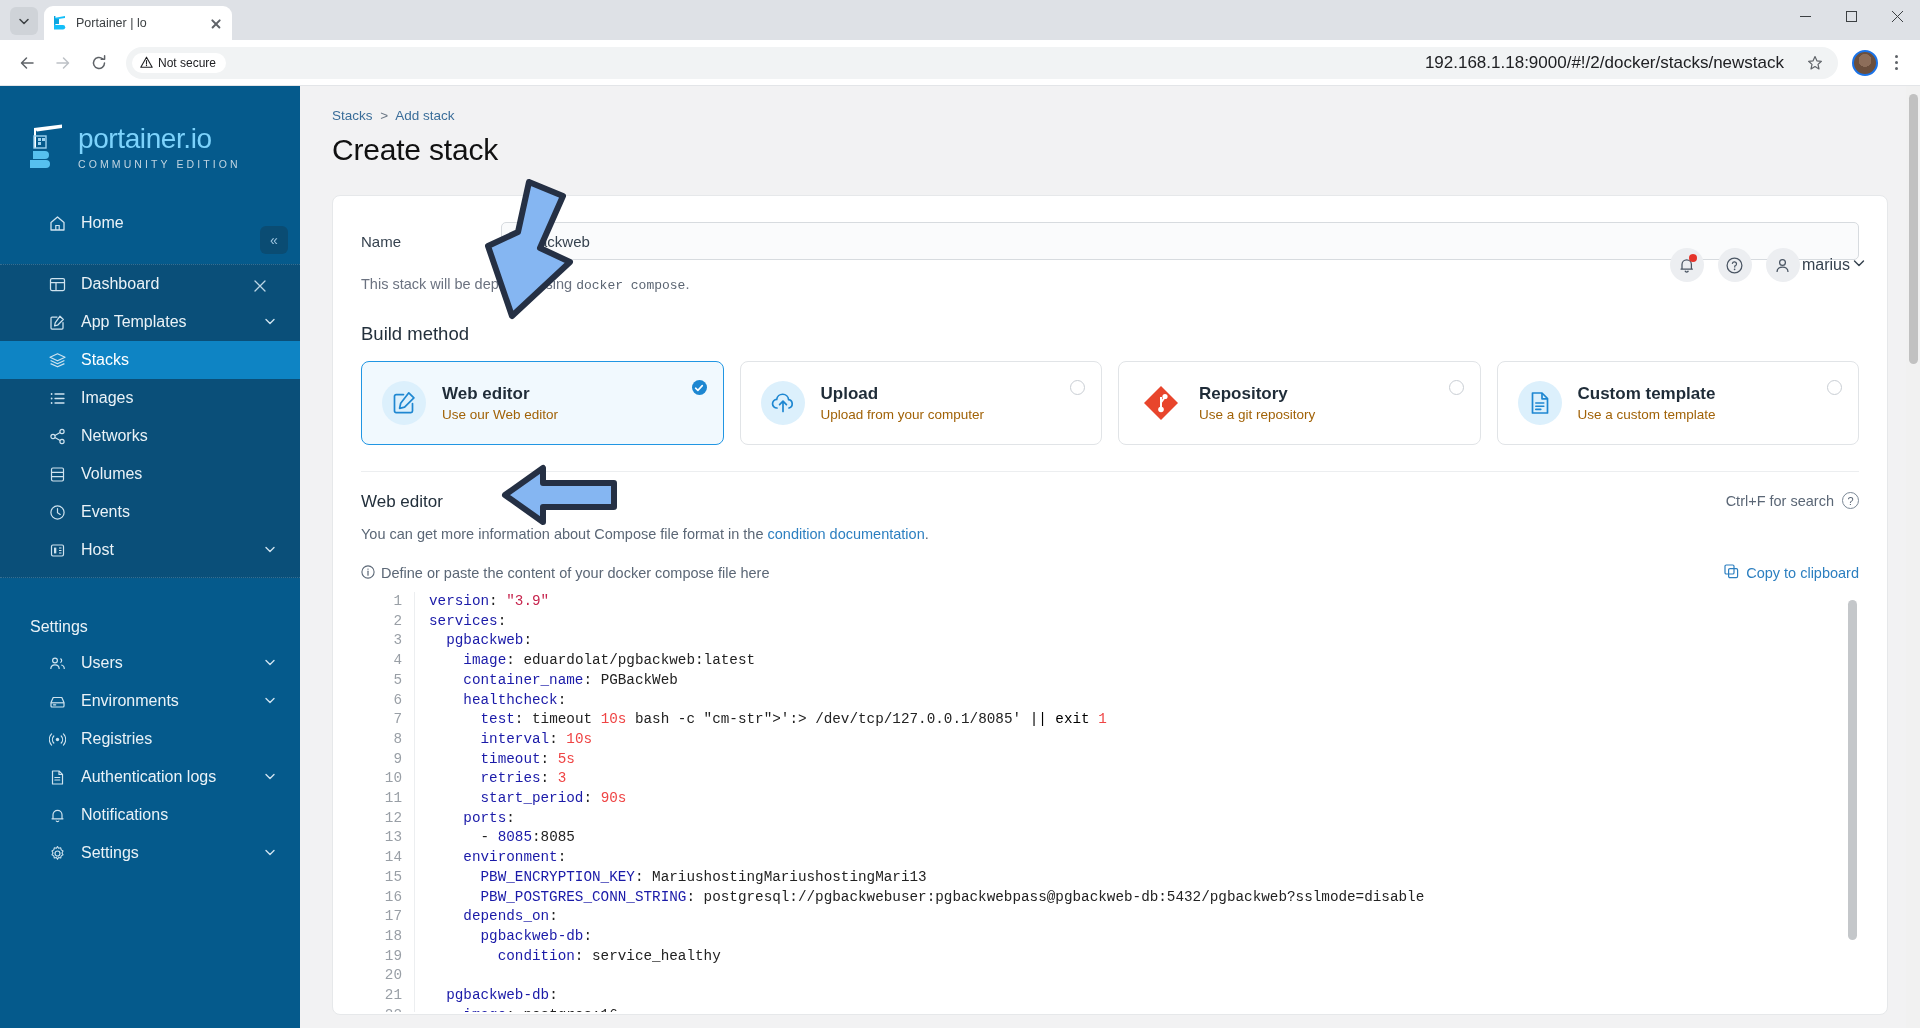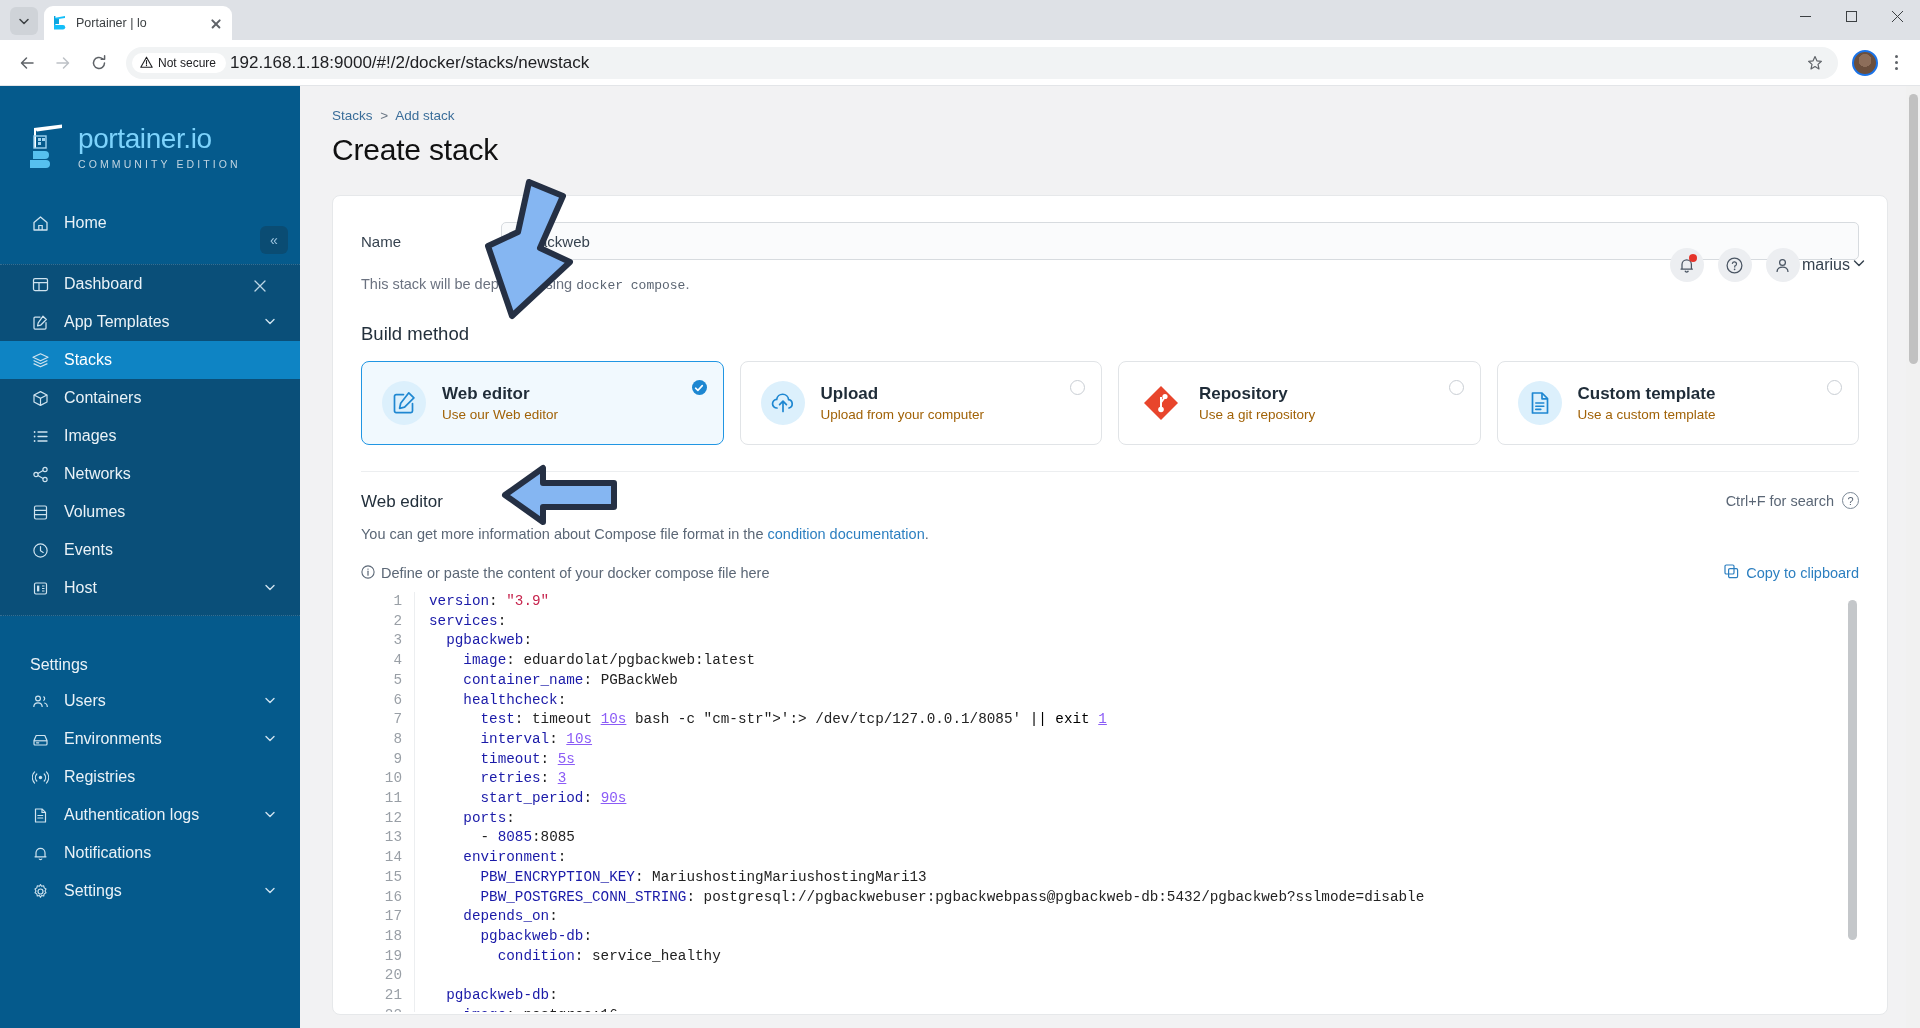--- a/index.html
+++ b/index.html
@@ -46,21 +46,22 @@
 
   .toolbar {
     height: 46px; background: #fff; display: flex; align-items: center;
     padding: 0 10px; gap: 2px; border-bottom: 1px solid #e3e5e8;
   }
   .navbtn { width: 34px; height: 34px; display:flex; align-items:center; justify-content:center; border-radius:50%; color:#5f6368; }
   .navbtn.disabled { color: #bdc1c6; }
   .omnibox {
     flex: 1 1 auto; height: 32px; background: #f1f3f4; border-radius: 16px;
     display: flex; align-items: center; padding: 0 8px 0 6px; margin: 0 8px;
-    gap: 4px;
+    gap: 16px;
+    text-align: right;
   }
   .notsecure {
     display:flex; align-items:center; gap:5px; background:#fff; border-radius: 14px;
     padding: 3px 10px 3px 8px; font-size: 12px; color: #202124; white-space: nowrap;
   }
   .url { font-size: 17px; color: #202124; flex:1 1 auto; white-space: nowrap; overflow: hidden; }
   .star { width: 30px; height: 30px; display:flex; align-items:center; justify-content:center; color:#5f6368; }
   .tb-right { display:flex; align-items:center; gap: 4px; padding-left: 4px; }
   .avatar-chrome {
     width: 22px; height: 22px; border-radius: 50%;
@@ -83,21 +84,21 @@
     background: #0a4c73; border-radius: 6px; color: #9fc6e0;
     display: flex; align-items: center; justify-content: center; font-size: 14px;
   }
   .logo-wrap { display:flex; align-items:center; gap: 10px; padding: 12px 0 0 28px; }
   .logo-text-main { font-size: 28px; font-weight: 400; letter-spacing:-0.4px; line-height:1; color:#7dd3fc; }
   .logo-text-sub { font-size: 10.5px; letter-spacing: 3.1px; color: #c2d5e2; margin-top:5px; }
 
   .nav-top { margin-top: 34px; }
   .nav-item {
     display: flex; align-items: center; gap: 14px;
-    padding: 9px 0 9px 30px; font-size: 16px; color: #eaf2f7;
+    padding: 9px 0 9px 47px; font-size: 16px; color: #eaf2f7;
     line-height: 1.25;
   }
   .nav-item .ico { width: 20px; flex: 0 0 20px; display:flex; align-items:center; justify-content:center; color:#cfe3ef; }
   .nav-item.active { background: #0e84c4; color: #fff; }
   .nav-item .chev { margin-left: auto; margin-right: 24px; color:#cfe3ef; }
 
   .env-block { margin-top: 22px; background: #0a4f79; padding-bottom: 8px; position:relative;
     border-top: 1px dotted rgba(255,255,255,.18); border-bottom: 1px dotted rgba(255,255,255,.18); }
   .env-head { display:flex; align-items:center; gap: 14px; padding: 13px 0 13px 30px; font-size: 16px; }
   .env-x { position:absolute; right: 34px; top: 14px; color:#bcd6e6; font-size: 14px; }
@@ -182,21 +183,21 @@
     font-family: "Liberation Mono", monospace; font-size: 14.3px; line-height: 19.7px;
     height: 420px; overflow: hidden;
   }
   .gutter {
     width: 54px; flex: 0 0 54px; text-align: right; padding-right: 12px;
     color: #999fa6; border-right: 1px solid #eceef0; user-select:none;
   }
   .code-lines { flex: 1 1 auto; padding-left: 14px; white-space: pre; overflow: hidden; }
   .cm-key { color: #1a1aa8; }
   .cm-str { color: #c7254e; }
-  .cm-num { color: #8b5cf6; text-decoration: underline; }
+  .cm-num { color: #ef4444; }
   .cm-txt { color: #222; }
   .code-scroll { position:absolute; right:2px; top:8px; width: 9px; height: 340px; background:#c4c7ca; border-radius:5px; }
 
   
   .arrow-svg { position: absolute; pointer-events: none; }
   #arrow-down { left: 466px; top: 88px; }
   #arrow-left { left: 500px; top: 378px; }
 </style>
 </head>
 <body>
@@ -347,29 +348,20 @@
         </div>
         <div class="nav-item active">
           <span class="ico">
             <svg width="17" height="17" viewBox="0 0 17 17">
                 <path d="M8.5 1.8 L16 5.3 L8.5 8.8 L1 5.3 Z" fill="none" stroke="currentColor" stroke-width="1.2" stroke-linejoin="round"></path>
                 <path d="M1.6 8.5 L8.5 11.7 L15.4 8.5" fill="none" stroke="currentColor" stroke-width="1.2" stroke-linejoin="round"></path>
                 <path d="M1.6 11.6 L8.5 14.8 L15.4 11.6" fill="none" stroke="currentColor" stroke-width="1.2" stroke-linejoin="round"></path>
               </svg>
           </span>
           <span>Stacks</span>
-        </div>
-        <div class="nav-item">
-          <span class="ico">
-            <svg width="17" height="17" viewBox="0 0 17 17">
-                <path d="M8.5 1.6 L15 5 V12 L8.5 15.4 L2 12 V5 Z" fill="none" stroke="currentColor" stroke-width="1.2" stroke-linejoin="round"></path>
-                <path d="M2 5 L8.5 8.4 L15 5 M8.5 8.4 V15.4" fill="none" stroke="currentColor" stroke-width="1.2"></path>
-              </svg>
-          </span>
-          <span>Containers</span>
         </div>
         <div class="nav-item">
           <span class="ico">
             <svg width="17" height="17" viewBox="0 0 17 17">
                 <path d="M6 4 H15 M6 8.5 H15 M6 13 H15" stroke="currentColor" stroke-width="1.3" stroke-linecap="round"></path>
                 <circle cx="2.6" cy="4" r="0.9" fill="currentColor"></circle>
                 <circle cx="2.6" cy="8.5" r="0.9" fill="currentColor"></circle>
                 <circle cx="2.6" cy="13" r="0.9" fill="currentColor"></circle>
               </svg>
           </span>

